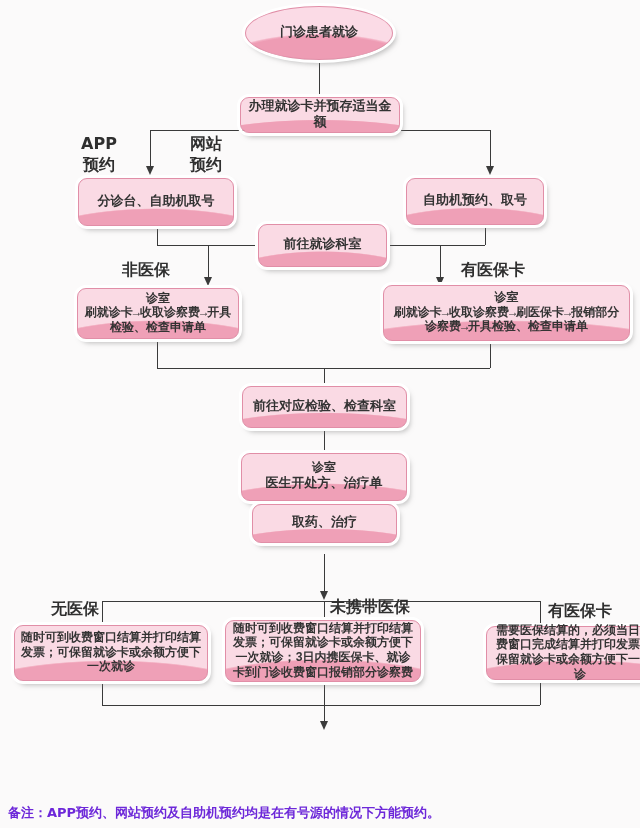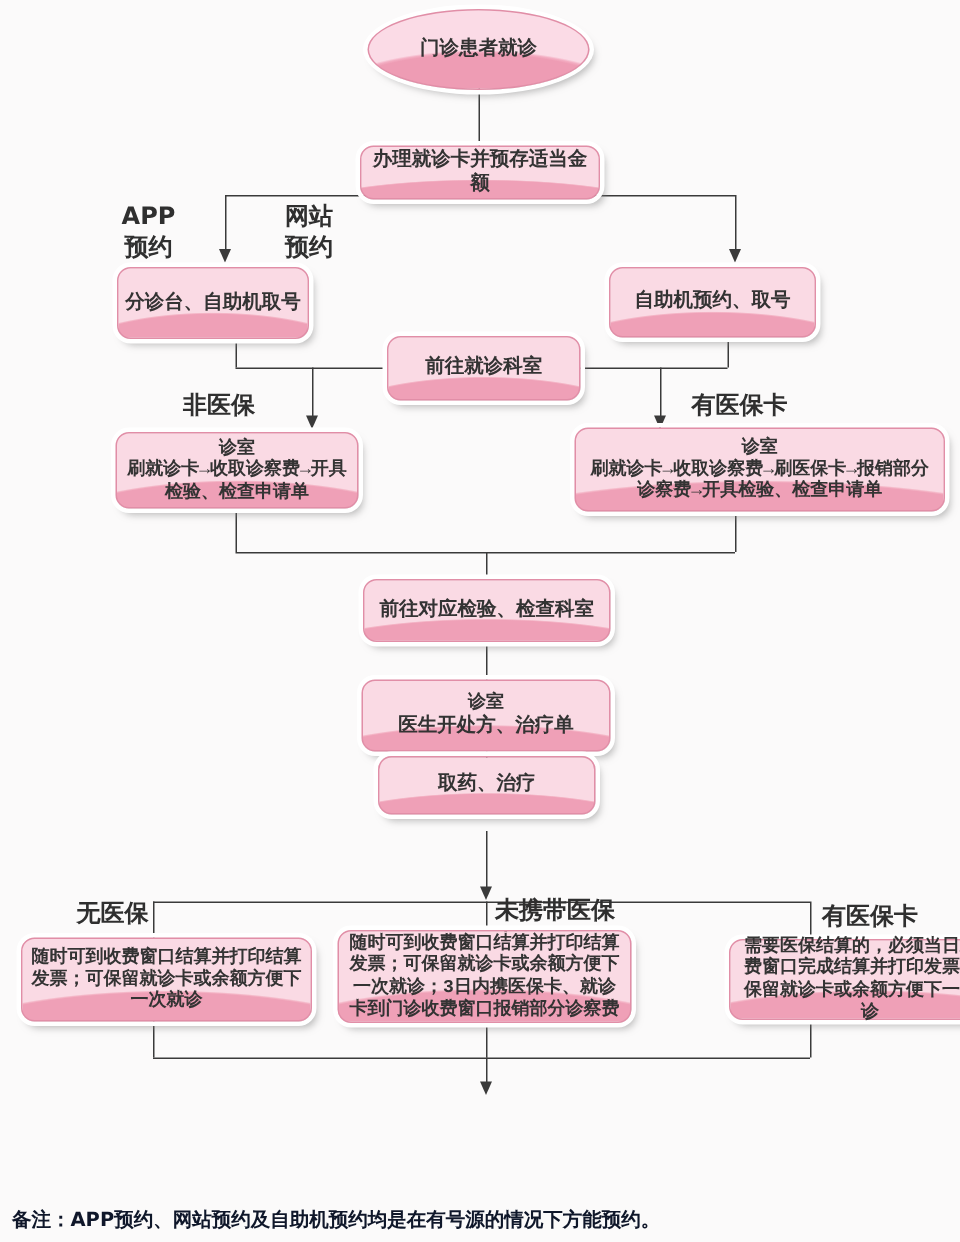--- a/index.html
+++ b/index.html
@@ -49,21 +49,21 @@
   .node .title{font-size:12px;}
   
   .lbl{
     position:absolute;
     font-size:16px;font-weight:bold;color:#2f2f2f;
     text-align:center;white-space:pre-line;line-height:1.3;
   }
   
   .note{
     position:absolute;left:8px;top:804px;width:620px;
-    font-size:13px;font-weight:bold;color:#0f172a;
+    font-size:13px;font-weight:bold;color:#6d28d9;
   }
 </style>
 </head>
 <body>
 
 <div id="canvas">
 
   <div class="vline" style="left:319px;top:59px;height:38px;"></div>
   <div class="hline" style="top:130px;left:150px;width:340px;"></div>
   <div class="vline" style="left:150px;top:130px;height:37px;"></div>
@@ -108,21 +108,21 @@
 
   <div class="node fs13" style="left:240px;top:97px;width:160px;height:36px;">
     <span>办理就诊卡并预存适当金额</span>
   </div>
 
   <div class="lbl" style="left:75px;top:134px;width:48px;">APP
 预约</div>
   <div class="lbl" style="left:182px;top:134px;width:48px;">网站
 预约</div>
 
-  <div class="node fs13" style="left:78px;top:178px;width:128px;height:48px;text-align:right;">
+  <div class="node fs13" style="left:78px;top:178px;width:156px;height:48px;text-align:right;">
     <span>分诊台、自助机取号</span>
   </div>
 
   <div class="node fs13" style="left:406px;top:178px;width:138px;height:47px;text-align:center;">
     <span>自助机预约、取号</span>
   </div>
 
   <div class="node fs13" style="left:258px;top:224px;width:129px;height:43px;">
     <span>前往就诊科室</span>
   </div>

